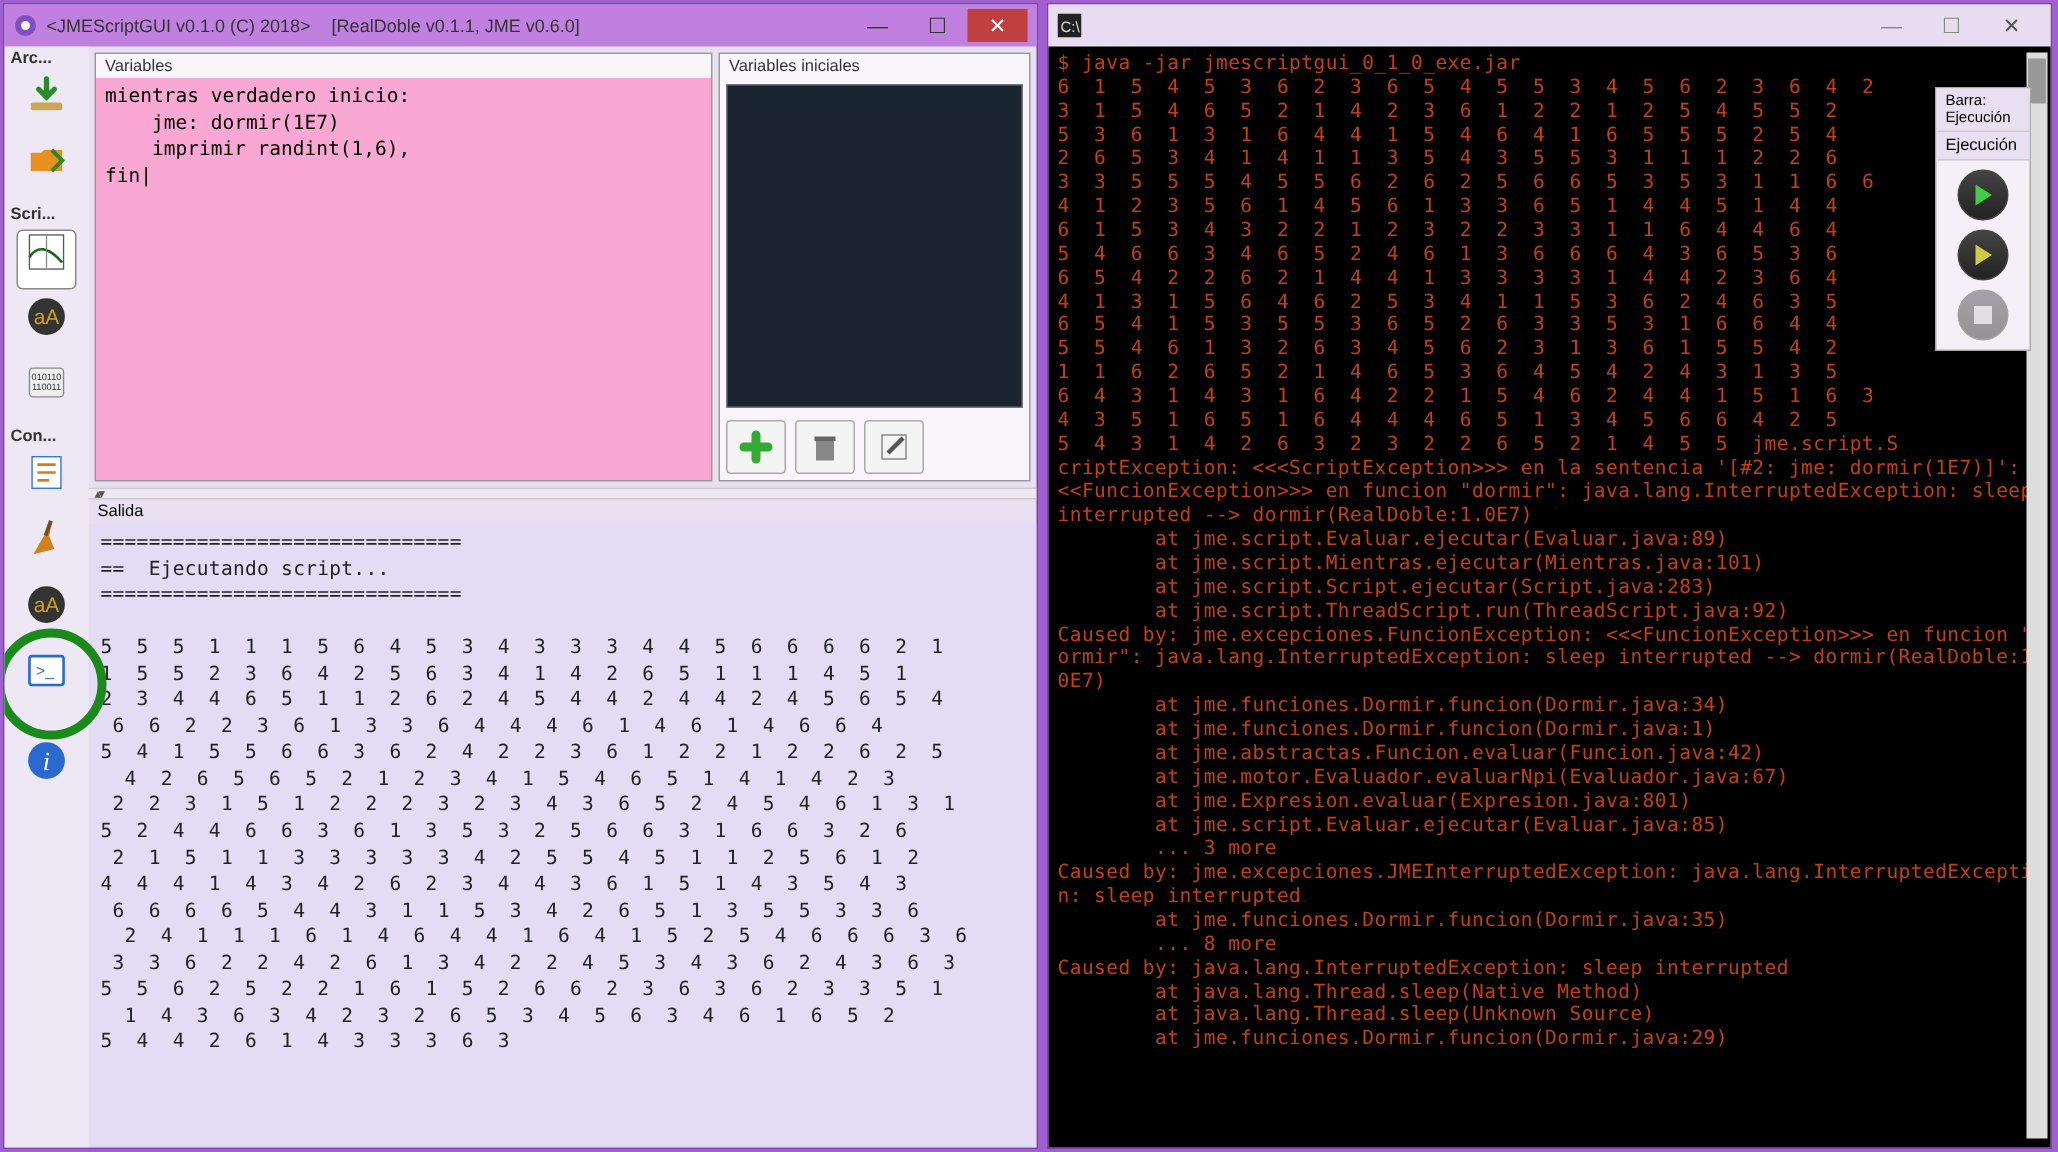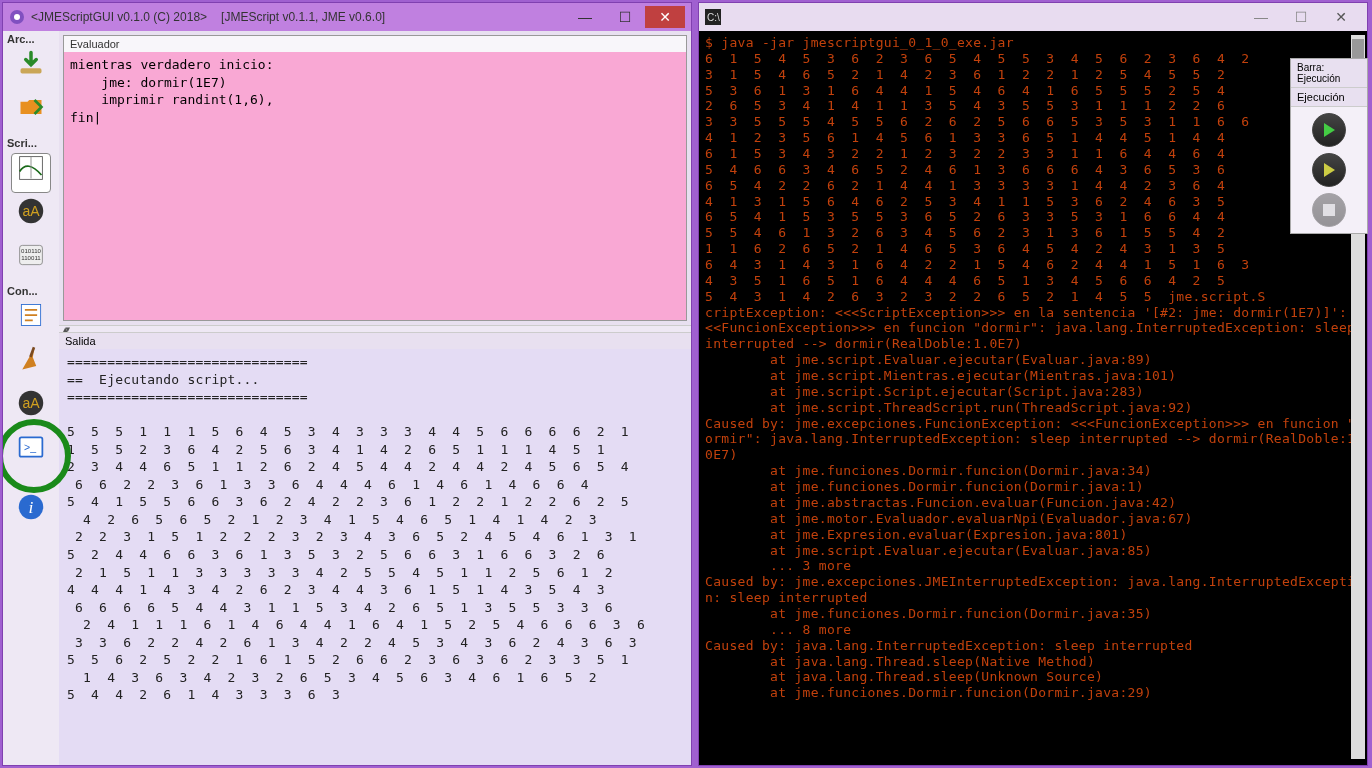--- a/index.html
+++ b/index.html
@@ -123,21 +123,21 @@
 <div class="window" style="left:2px; top:2px; width:690px; height:764px;">
   <div class="titlebar purple">
     <span class="icon">
       <svg viewBox="0 0 16 16">
           <circle cx="8" cy="8" r="7" fill="#8050c0"></circle>
           <circle cx="8" cy="8" r="3" fill="#fff"></circle>
         </svg>
     </span>
     <span>&lt;JMEScriptGUI v0.1.0 (C) 2018&gt;</span>
     <span style="width:14px"></span>
-    <span>[JMEScript v0.1.1, JME v0.6.0]</span>
+    <span>[RealDoble v0.1.1, JME v0.6.0]</span>
     <div class="winbtns">
       <div class="winbtn min"></div>
       <div class="winbtn max"></div>
       <div class="winbtn close"></div>
     </div>
   </div>
   <div class="app-body">
     <div class="toolbar-left">
       <div class="tool-section-label">Arc...</div>
       <div class="tool-btn">
@@ -202,25 +202,48 @@
       <div class="tool-btn">
         <svg viewBox="0 0 32 32">
             <circle cx="16" cy="16" r="14" fill="#2a6ad0"></circle>
             <text x="16" y="23" text-anchor="middle" font-size="20" fill="#fff" font-style="italic" font-family="serif">i</text>
           </svg>
       </div>
     </div>
     <div class="main-area">
       <div class="top-row">
         <div class="panel code-panel">
-          <div class="panel-head">Evaluador</div>
+          <div class="panel-head">Variables</div>
           <div class="code-area">mientras verdadero inicio:
     jme: dormir(1E7)
     imprimir randint(1,6),
 fin|</div>
+        </div>
+        <div class="panel vars-panel">
+          <div class="panel-head">Variables iniciales</div>
+          <div class="vars-canvas"></div>
+          <div class="vars-btns">
+            <div class="icon-btn">
+              <svg width="24" height="24" viewBox="0 0 24 24">
+                  <path d="M12 4 V20 M4 12 H20" stroke="#3a3" stroke-width="6" stroke-linecap="round"></path>
+                </svg>
+            </div>
+            <div class="icon-btn">
+              <svg width="24" height="24" viewBox="0 0 24 24">
+                  <rect x="6" y="8" width="12" height="13" fill="#888"></rect>
+                  <rect x="5" y="5" width="14" height="3" fill="#666"></rect>
+                </svg>
+            </div>
+            <div class="icon-btn">
+              <svg width="24" height="24" viewBox="0 0 24 24">
+                  <rect x="4" y="4" width="16" height="16" fill="none" stroke="#888"></rect>
+                  <path d="M8 16 L18 6" stroke="#555" stroke-width="3"></path>
+                </svg>
+            </div>
+          </div>
         </div>
       </div>
       <div class="splitter"></div>
       <div class="out-label">Salida</div>
       <div class="output-area">==============================
 ==  Ejecutando script...
 ==============================
 
 5  5  5  1  1  1  5  6  4  5  3  4  3  3  3  4  4  5  6  6  6  6  2  1
 1  5  5  2  3  6  4  2  5  6  3  4  1  4  2  6  5  1  1  1  4  5  1
@@ -296,21 +319,21 @@
         ... 8 more
 Caused by: java.lang.InterruptedException: sleep interrupted
         at java.lang.Thread.sleep(Native Method)
         at java.lang.Thread.sleep(Unknown Source)
         at jme.funciones.Dormir.funcion(Dormir.java:29)</div>
   <div class="scroll">
       <div class="thumb"></div>
     </div>
 </div>
 
-<div class="float-panel" style="left:1290px; top:58px; width:78px;">
+<div class="float-panel" style="left:1290px; top:58px; width:64px;">
   <div class="float-head" style="font-size:10px">Barra: Ejecución</div>
   <div class="float-head">Ejecución</div>
   <div class="float-body">
     <div class="round-btn">
         <div class="tri-g"></div>
       </div>
     <div class="round-btn">
         <div class="tri-y"></div>
       </div>
     <div class="round-btn disabled">

